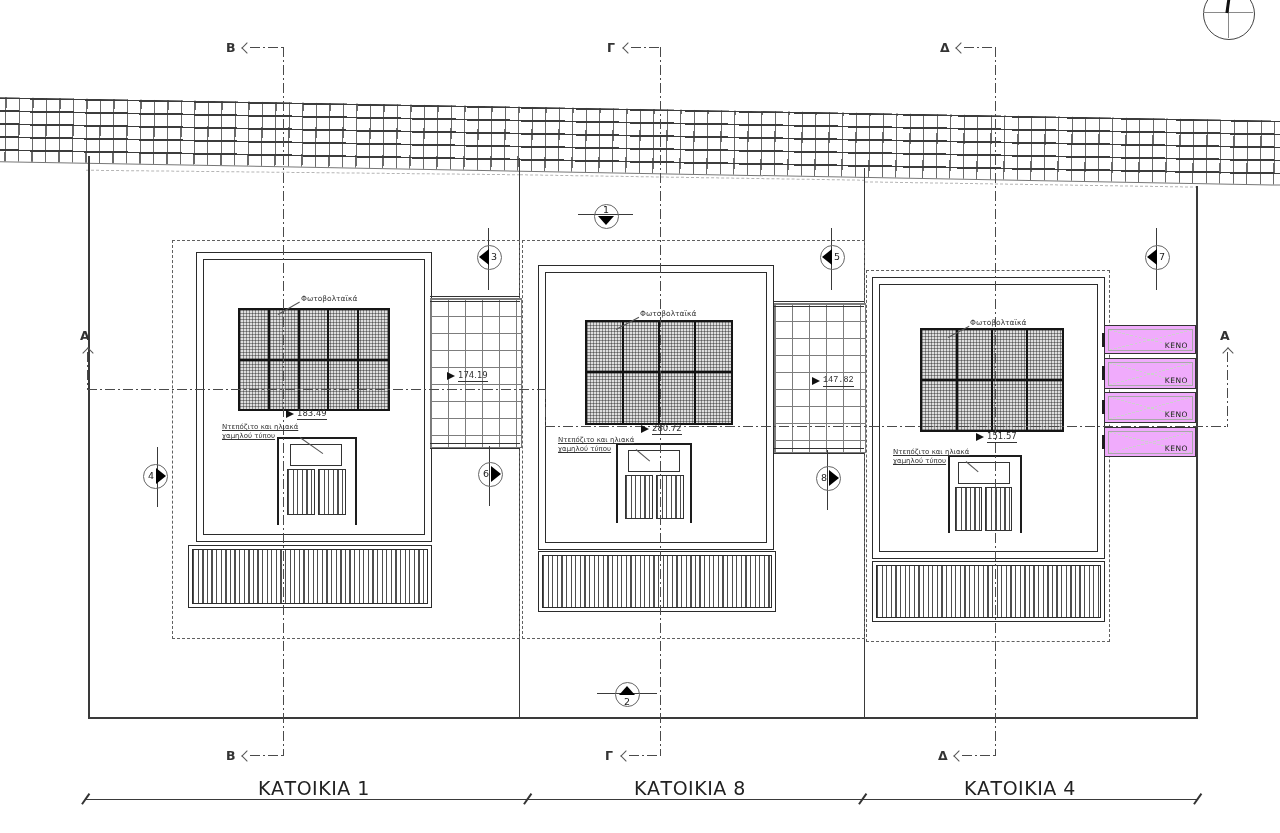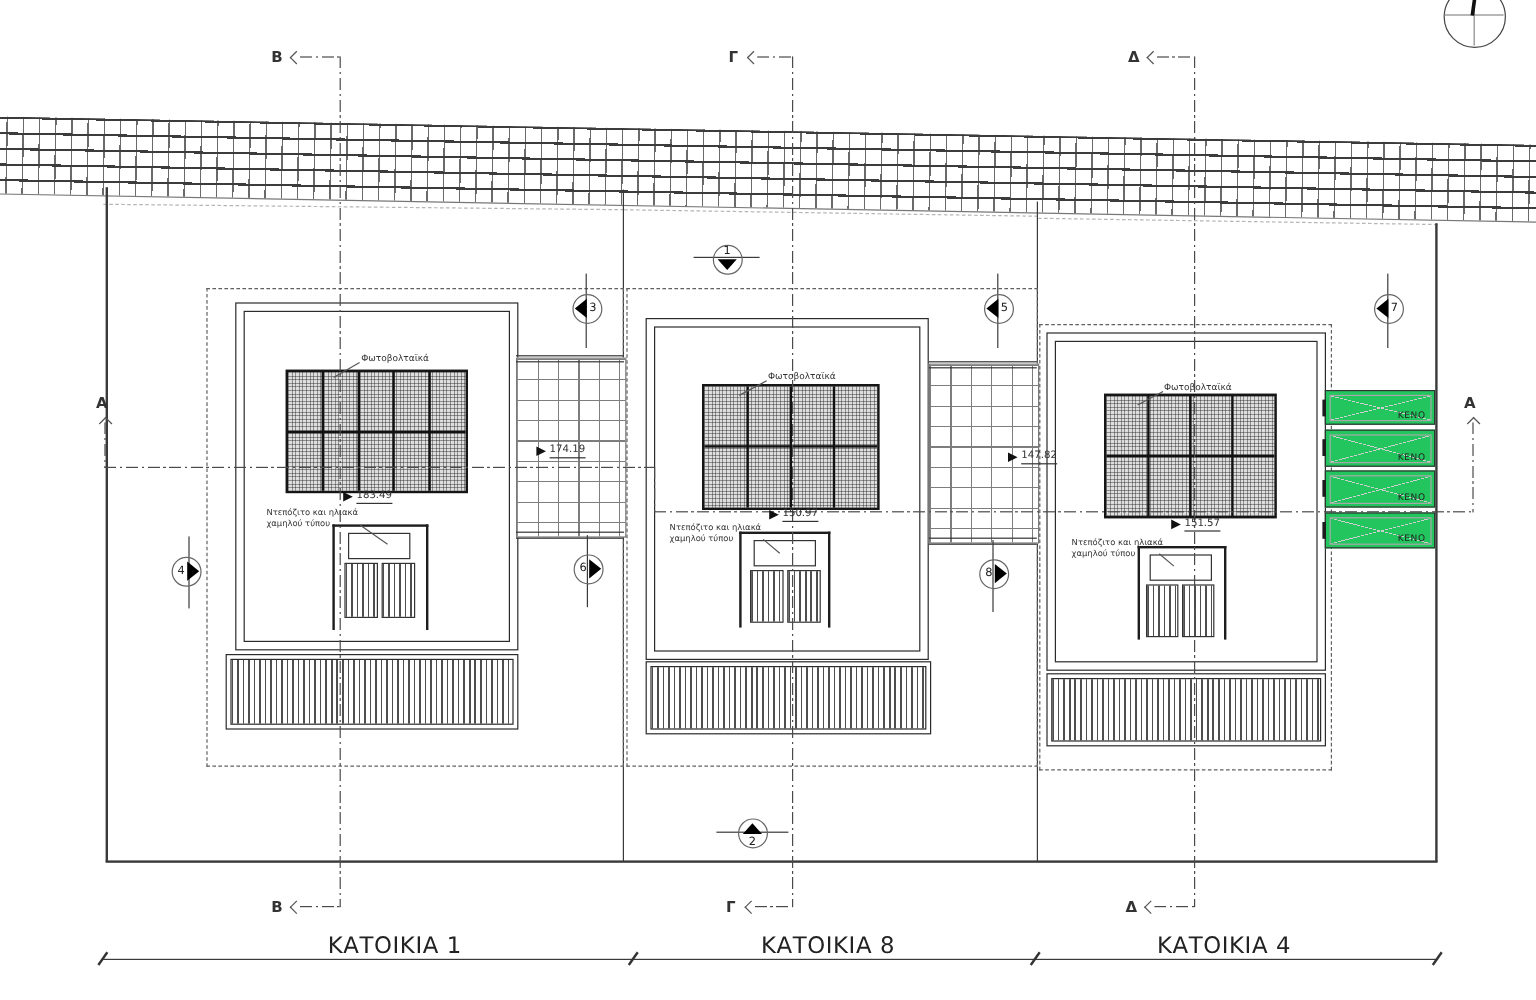--- a/index.html
+++ b/index.html
@@ -45,26 +45,26 @@
   .tri-right{position:absolute;right:1px;top:3.2px;width:0;height:0;border-top:8px solid transparent;border-bottom:8px solid transparent;border-left:10px solid #000;}
   .tri-down{position:absolute;left:3.2px;top:11px;width:0;height:0;border-left:8px solid transparent;border-right:8px solid transparent;border-top:9px solid #000;}
   .tri-up{position:absolute;left:3.2px;bottom:11px;width:0;height:0;border-left:8px solid transparent;border-right:8px solid transparent;border-bottom:9px solid #000;}
   
   .chv{position:absolute;width:7px;height:7px;border:solid #555;border-width:0 1.3px 1.3px 0;}
   .chv.left{transform:rotate(135deg);}
   .chv.up{transform:rotate(225deg);}
   
   .seclbl{position:absolute;font-size:12.5px;font-weight:600;color:#333;}
   .smlbl{position:absolute;font-size:7.5px;color:#333;white-space:nowrap;}
-  .eqlbl{position:absolute;font-size:7px;line-height:1.35;color:#333;}
+  .eqlbl{position:absolute;font-size:7px;line-height:1.35;color:#333;text-decoration:underline;}
   .lvl{position:absolute;display:flex;align-items:center;gap:3px;}
   .flag{width:0;height:0;border-top:4.5px solid transparent;border-bottom:4.5px solid transparent;border-left:8px solid #111;}
   .lvltxt{font-size:8.5px;color:#333;border-bottom:1px solid #333;padding-bottom:1px;}
   .leader{position:absolute;height:1px;background:#555;transform-origin:left center;}
-  .keno{position:absolute;left:1104px;width:90px;border:1.4px solid #333;background:#22c55e;}
+  .keno{position:absolute;left:1104px;width:90px;border:1.4px solid #333;background:#f0abfc;}
   .kenoin{position:absolute;inset:2.5px;border:1px solid #a8a8a8;
         background-image:
           linear-gradient(to bottom right,transparent 49.2%,#cfcfcf 49.2% 50.8%,transparent 50.8%),
           linear-gradient(to top right,transparent 49.2%,#cfcfcf 49.2% 50.8%,transparent 50.8%);}
   .kenolbl{position:absolute;right:7px;bottom:3px;font-size:7.5px;letter-spacing:.5px;color:#222;}
   .title{position:absolute;font-size:19px;color:#222;width:150px;text-align:center;letter-spacing:.5px;}
   .tick{position:absolute;width:13px;height:1.5px;background:#333;transform:rotate(-55deg);}
   .terr{position:absolute;border-top:1px dashed #b5b5b5;}
   .z5{z-index:5;} .z6{z-index:6;} .z7{z-index:7;}
 </style>
@@ -134,41 +134,41 @@
   <div class="pv" style="left:585px;top:320px;width:144px;height:101px;">
     <div class="pvd" style="left:24%;top:0;width:2px;height:100%;"></div>
     <div class="pvd" style="left:49%;top:0;width:2px;height:100%;"></div>
     <div class="pvd" style="left:74%;top:0;width:2px;height:100%;"></div>
     <div class="pvd" style="left:0;top:49%;width:100%;height:2px;"></div>
   </div>
   <div class="leader z7" style="left:616px;top:329px;width:26px;transform:rotate(-28deg);"></div>
   <span class="smlbl z7" style="left:640px;top:309px;">Φωτοβολταϊκά</span>
   <div class="lvl z7" style="left:641px;top:423px;">
     <span class="flag"></span>
-    <span class="lvltxt">150.97</span>
+    <span class="lvltxt">280.72</span>
   </div>
   <div class="eqlbl z7" style="left:558px;top:436px;">
     <div>Ντεπόζιτο και ηλιακά</div>
     <div>χαμηλού τύπου</div>
   </div>
   <div class="leader z7" style="left:636px;top:449px;width:18px;transform:rotate(40deg);"></div>
   <div class="wallseg" style="left:616px;top:443px;width:76px;height:2.2px;"></div>
   <div class="wallseg" style="left:616px;top:443px;width:2.2px;height:80px;"></div>
   <div class="wallseg" style="left:690px;top:443px;width:2.2px;height:80px;"></div>
   <div class="tank" style="left:628px;top:450px;width:50px;height:20px;"></div>
   <div class="panel vhatch" style="left:625px;top:475px;width:26px;height:42px;"></div>
   <div class="panel vhatch" style="left:656px;top:475px;width:26px;height:42px;"></div>
   <div class="hatchbox" style="left:538px;top:551px;width:236px;height:59px;">
     <div class="hatchin vhatch"></div>
   </div>
 
   <div class="gridarea" style="left:774px;top:303px;width:90px;height:148px;"></div>
   <div class="beam" style="left:774px;top:301px;width:90px;"></div>
   <div class="beam" style="left:774px;top:448px;width:90px;"></div>
-  <div class="lvl z7" style="left:840px;top:375px;">
+  <div class="lvl z7" style="left:812px;top:375px;font-family:Liberation Mono, monospace;">
     <span class="flag"></span>
     <span class="lvltxt">147.82</span>
   </div>
 
   <div class="dashedrect" style="left:866px;top:270px;width:242px;height:370px;"></div>
   <div class="roof" style="left:872px;top:277px;width:231px;height:280px;"></div>
   <div class="roofin" style="left:879px;top:284px;width:217px;height:266px;"></div>
   <div class="pv" style="left:920px;top:328px;width:140px;height:100px;">
     <div class="pvd" style="left:24%;top:0;width:2px;height:100%;"></div>
     <div class="pvd" style="left:49%;top:0;width:2px;height:100%;"></div>
@@ -285,21 +285,21 @@
   <div class="vm z6" style="left:1145px;top:245px;">
     <span class="tri-left"></span>
       <span class="num" style="left:13px;top:4.5px;">7</span>
   </div>
   <div class="line z5" style="left:827px;top:450px;width:1.2px;height:60px;"></div>
   <div class="vm z6" style="left:816px;top:466px;">
     <span class="tri-right"></span>
       <span class="num" style="left:4px;top:4.5px;">8</span>
   </div>
 
-  <span class="title" style="left:254px;top:777px;text-align:center;">ΚΑΤΟΙΚΙΑ 1</span>
+  <span class="title" style="left:239px;top:777px;text-align:center;">ΚΑΤΟΙΚΙΑ 1</span>
   <span class="title" style="left:615px;top:777px;">ΚΑΤΟΙΚΙΑ 8</span>
   <span class="title" style="left:945px;top:777px;">ΚΑΤΟΙΚΙΑ 4</span>
   <div class="line" style="left:85px;top:799px;width:1113px;height:1.2px;"></div>
   <div class="tick" style="left:79px;top:798px;"></div>
   <div class="tick" style="left:521px;top:798px;"></div>
   <div class="tick" style="left:856px;top:798px;"></div>
   <div class="tick" style="left:1191px;top:798px;"></div>
 
 </div>
 

